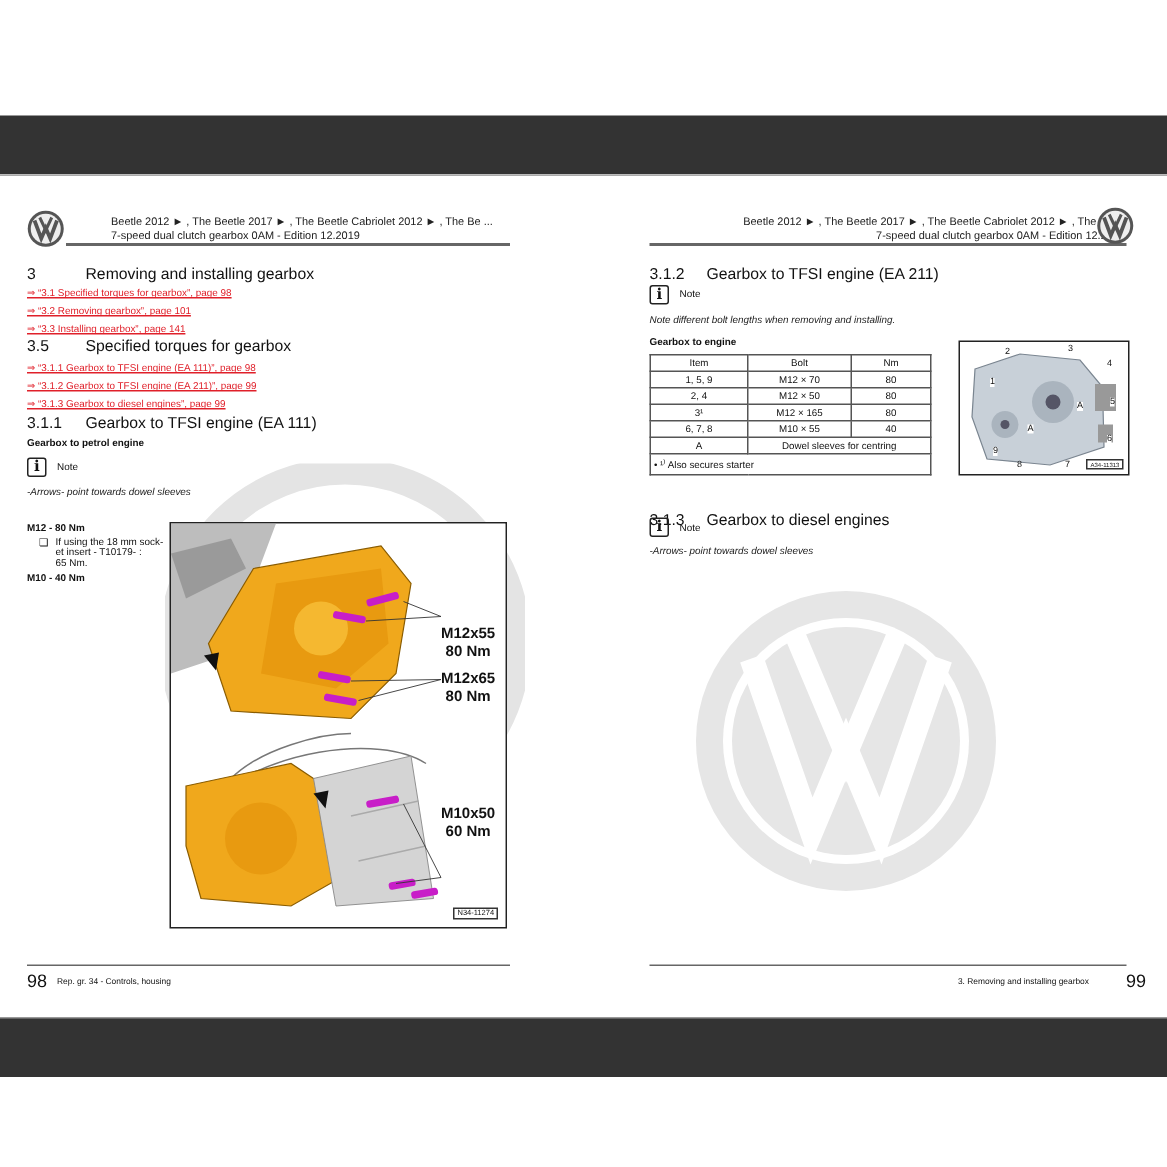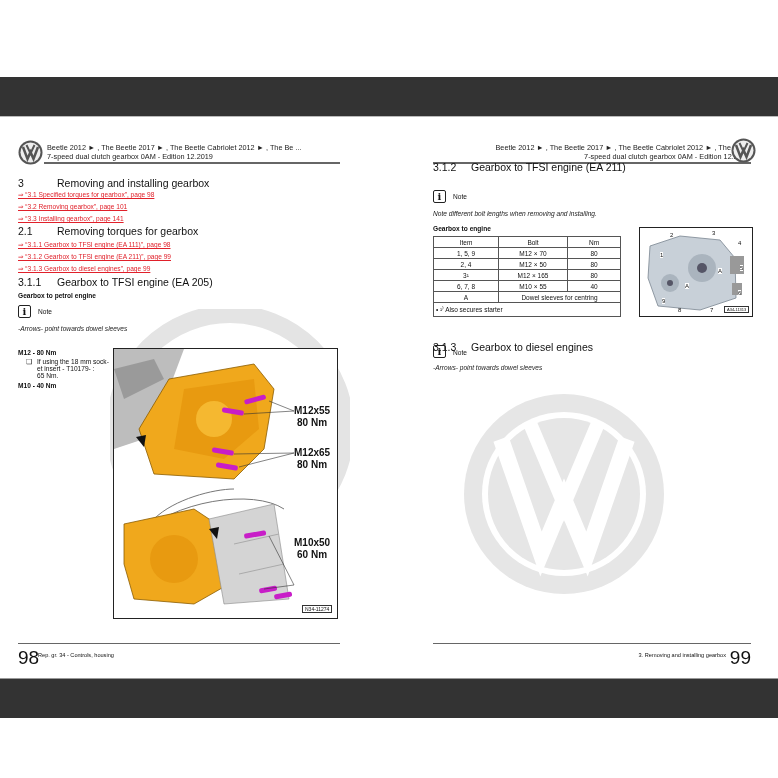--- a/index.html
+++ b/index.html
@@ -6,35 +6,35 @@
   body { width:778px; height:778px; background:#fff; position:relative; overflow:hidden;
          font-family:"Liberation Sans", sans-serif; color:#111; }
   .bar { position:absolute; left:0; width:778px; background:#333; }
   .bar.top { top:77px; height:39px; border-bottom:1px solid #bbb; }
   .bar.bottom { top:678px; height:39px; border-top:1px solid #999; }
   .page { position:absolute; top:117px; height:561px; }
   .page.left { left:0; width:389px; }
   .page.right { left:389px; width:389px; }
 
   .vwlogo { position:absolute; width:25px; height:25px; }
-  .hdr-text { position:absolute; font-size:7.3px; line-height:9px; color:#222; white-space:nowrap; }
+  .hdr-text { position:absolute; font-size:7.3px; line-height:9px; color:#222; white-space:nowrap;margin-left:27px; }
   .hdr-rule { position:absolute; height:2px; background:#666; }
 
   .h1 { position:absolute; font-size:10.5px; color:#111; white-space:nowrap; }
   .h1 .num { display:inline-block; }
   .link { position:absolute; font-size:6.6px; color:#e0202a; text-decoration:underline; white-space:nowrap; }
   .sub { position:absolute; font-size:6.6px; font-weight:bold; white-space:nowrap; }
   .note-box { position:absolute; width:13px; height:13px; border:1.3px solid #222; border-radius:2px; box-sizing:border-box;
               display:flex; align-items:center; justify-content:center; font-size:10px; font-weight:bold; font-family:"DejaVu Serif", serif; }
   .note-label { position:absolute; font-size:6.6px; white-space:nowrap; }
   .italic { position:absolute; font-size:6.6px; font-style:italic; white-space:nowrap; color:#222; }
   .spec { position:absolute; font-size:6.6px; white-space:nowrap; }
   .spec.b { font-weight:bold; }
   .footer-rule { position:absolute; height:1.3px; background:#666; }
-  .pgnum { position:absolute; font-size:19px; }
+  .pgnum { position:absolute; font-size:12px; }
   .foot-text { position:absolute; font-size:5.6px; white-space:nowrap; }
 
   .figure { position:absolute; border:1.5px solid #222; background:#f4f4f4; overflow:hidden; }
   .fig-label { position:absolute; font-weight:bold; font-size:10px; line-height:12px; text-align:center; color:#111; font-family:"Liberation Sans", sans-serif; }
   .fig-id { position:absolute; font-size:5px; border:1px solid #333; padding:0 2px; background:#fff; }
 
   table.spec-tbl { position:absolute; border-collapse:collapse; font-size:6.5px; }
   table.spec-tbl th, table.spec-tbl td { border:1px solid #555; text-align:center; height:10px; padding:0 2px; font-weight:normal; }
   table.spec-tbl td.fn { text-align:left; }
   .watermark { position:absolute; }
@@ -57,28 +57,28 @@
   <div class="hdr-rule" style="left:44px;top:45px;width:296px"></div>
 
   <div class="h1" style="left:18px;top:60px">
     <span class="num" style="width:39px">3</span><span>Removing and installing gearbox</span>
   </div>
   <div class="link" style="left:18px;top:74px">⇒ “3.1 Specified torques for gearbox”, page 98</div>
   <div class="link" style="left:18px;top:86px">⇒ “3.2 Removing gearbox”, page 101</div>
   <div class="link" style="left:18px;top:98px">⇒ “3.3 Installing gearbox”, page 141</div>
 
   <div class="h1" style="left:18px;top:108px">
-    <span class="num" style="width:39px">2.1</span><span>Removing torques for gearbox</span>
+    <span class="num" style="width:39px">3.5</span><span>Specified torques for gearbox</span>
   </div>
   <div class="link" style="left:18px;top:124px">⇒ “3.1.1 Gearbox to TFSI engine (EA 111)”, page 98</div>
   <div class="link" style="left:18px;top:136px">⇒ “3.1.2 Gearbox to TFSI engine (EA 211)”, page 99</div>
   <div class="link" style="left:18px;top:148px">⇒ “3.1.3 Gearbox to diesel engines”, page 99</div>
 
   <div class="h1" style="left:18px;top:159px">
-    <span class="num" style="width:39px">3.1.1</span><span>Gearbox to TFSI engine (EA 205)</span>
+    <span class="num" style="width:39px">3.1.1</span><span>Gearbox to TFSI engine (EA 111)</span>
   </div>
   <div class="sub" style="left:18px;top:175px">Gearbox to petrol engine</div>
 
   <div class="note-box" style="left:18px;top:188px">i</div>
   <div class="note-label" style="left:38px;top:191px">Note</div>
   <div class="italic" style="left:18px;top:208px">-Arrows- point towards dowel sleeves</div>
 
   <div class="spec b" style="left:18px;top:232px">M12 - 80 Nm</div>
   <div class="spec" style="left:26px;top:241px;font-size:7px">❏</div>
   <div class="spec" style="left:37px;top:241px;line-height:7px">
@@ -111,21 +111,21 @@
       <rect x="98" y="100" width="22" height="5" rx="2" fill="#c81ec8" transform="rotate(10 109 102)"></rect>
       <rect x="102" y="115" width="22" height="5" rx="2" fill="#c81ec8" transform="rotate(10 113 117)"></rect>
       <rect x="130" y="183" width="22" height="5" rx="2" fill="#c81ec8" transform="rotate(-10 141 185)"></rect>
       <rect x="145" y="238" width="18" height="5" rx="2" fill="#c81ec8" transform="rotate(-10 154 240)"></rect>
       <rect x="160" y="244" width="18" height="5" rx="2" fill="#c81ec8" transform="rotate(-10 169 246)"></rect>
       <path d="M22 88 L32 86 L30 98 Z" fill="#111"></path>
       <path d="M95 180 L105 178 L103 190 Z" fill="#111"></path>
       <path d="M155 52 L180 62 M130 65 L180 62 M120 105 L180 104 M125 118 L180 104" stroke="#333" stroke-width="0.6"></path>
       <path d="M155 187 L180 236 M150 240 L180 236" stroke="#333" stroke-width="0.6"></path>
     </svg>
-    <div class="fig-label" style="left:180px;top:56px">
+    <div class="fig-label" style="left:180px;top:68px">
       <div>M12x55</div>
       <div>80 Nm</div>
     </div>
     <div class="fig-label" style="left:180px;top:98px">
       <div>M12x65</div>
       <div>80 Nm</div>
     </div>
     <div class="fig-label" style="left:180px;top:188px">
       <div>M10x50</div>
       <div>60 Nm</div>
@@ -142,21 +142,21 @@
   <div class="hdr-text" style="right:28px;top:26px;text-align:right">Beetle 2012 ► , The Beetle 2017 ► , The Beetle Cabriolet 2012 ► , The Be ...</div>
   <div class="hdr-text" style="right:28px;top:35px;text-align:right">7-speed dual clutch gearbox 0AM - Edition 12.2019</div>
   <div class="hdr-rule" style="left:44px;top:45px;width:318px"></div>
   <svg class="vwlogo" style="left:342px;top:21px" viewBox="0 0 50 50">
     <circle cx="25" cy="25" r="24" fill="#555"></circle>
       <circle cx="25" cy="25" r="20" fill="#eee"></circle>
     <path d="M10 14 L19 38 L25 24 L31 38 L40 14" stroke="#555" stroke-width="5" fill="none"></path>
     <path d="M17 10 L25 27 L33 10" stroke="#555" stroke-width="4" fill="none"></path>
   </svg>
 
-  <div class="h1" style="left:44px;top:44px">
+  <div class="h1" style="left:44px;top:60px">
     <span class="num" style="width:38px">3.1.2</span><span>Gearbox to TFSI engine (EA 211)</span>
   </div>
   <div class="note-box" style="left:44px;top:73px">i</div>
   <div class="note-label" style="left:64px;top:76px">Note</div>
   <div class="italic" style="left:44px;top:93px">Note different bolt lengths when removing and installing.</div>
 
   <div class="sub" style="left:44px;top:108px">Gearbox to engine</div>
   <table class="spec-tbl" style="left:44px;top:119px;width:188px">
     <tbody>
         <tr>
@@ -228,16 +228,16 @@
   <svg class="watermark" style="left:60px;top:262px" width="230" height="230" viewBox="0 0 230 230">
     <circle cx="115" cy="115" r="100" fill="#e6e6e6"></circle>
     <circle cx="115" cy="115" r="82" fill="#fff"></circle>
     <circle cx="115" cy="115" r="76" fill="#e6e6e6"></circle>
     <path d="M52 60 L92 175 L115 120 L138 175 L178 60" stroke="#fff" stroke-width="16" fill="none" stroke-linejoin="miter"></path>
     <path d="M80 42 L115 125 L150 42" stroke="#fff" stroke-width="14" fill="none"></path>
   </svg>
 
   <div class="footer-rule" style="left:44px;top:526px;width:318px"></div>
   <div class="foot-text" style="right:52px;top:535px">3. Removing and installing gearbox</div>
-  <div class="pgnum" style="right:27px;top:530px">99</div>
+  <div class="pgnum" style="right:14px;top:530px">99</div>
 </div>
 
 <div class="bar bottom"></div>
 
 </body></html>

